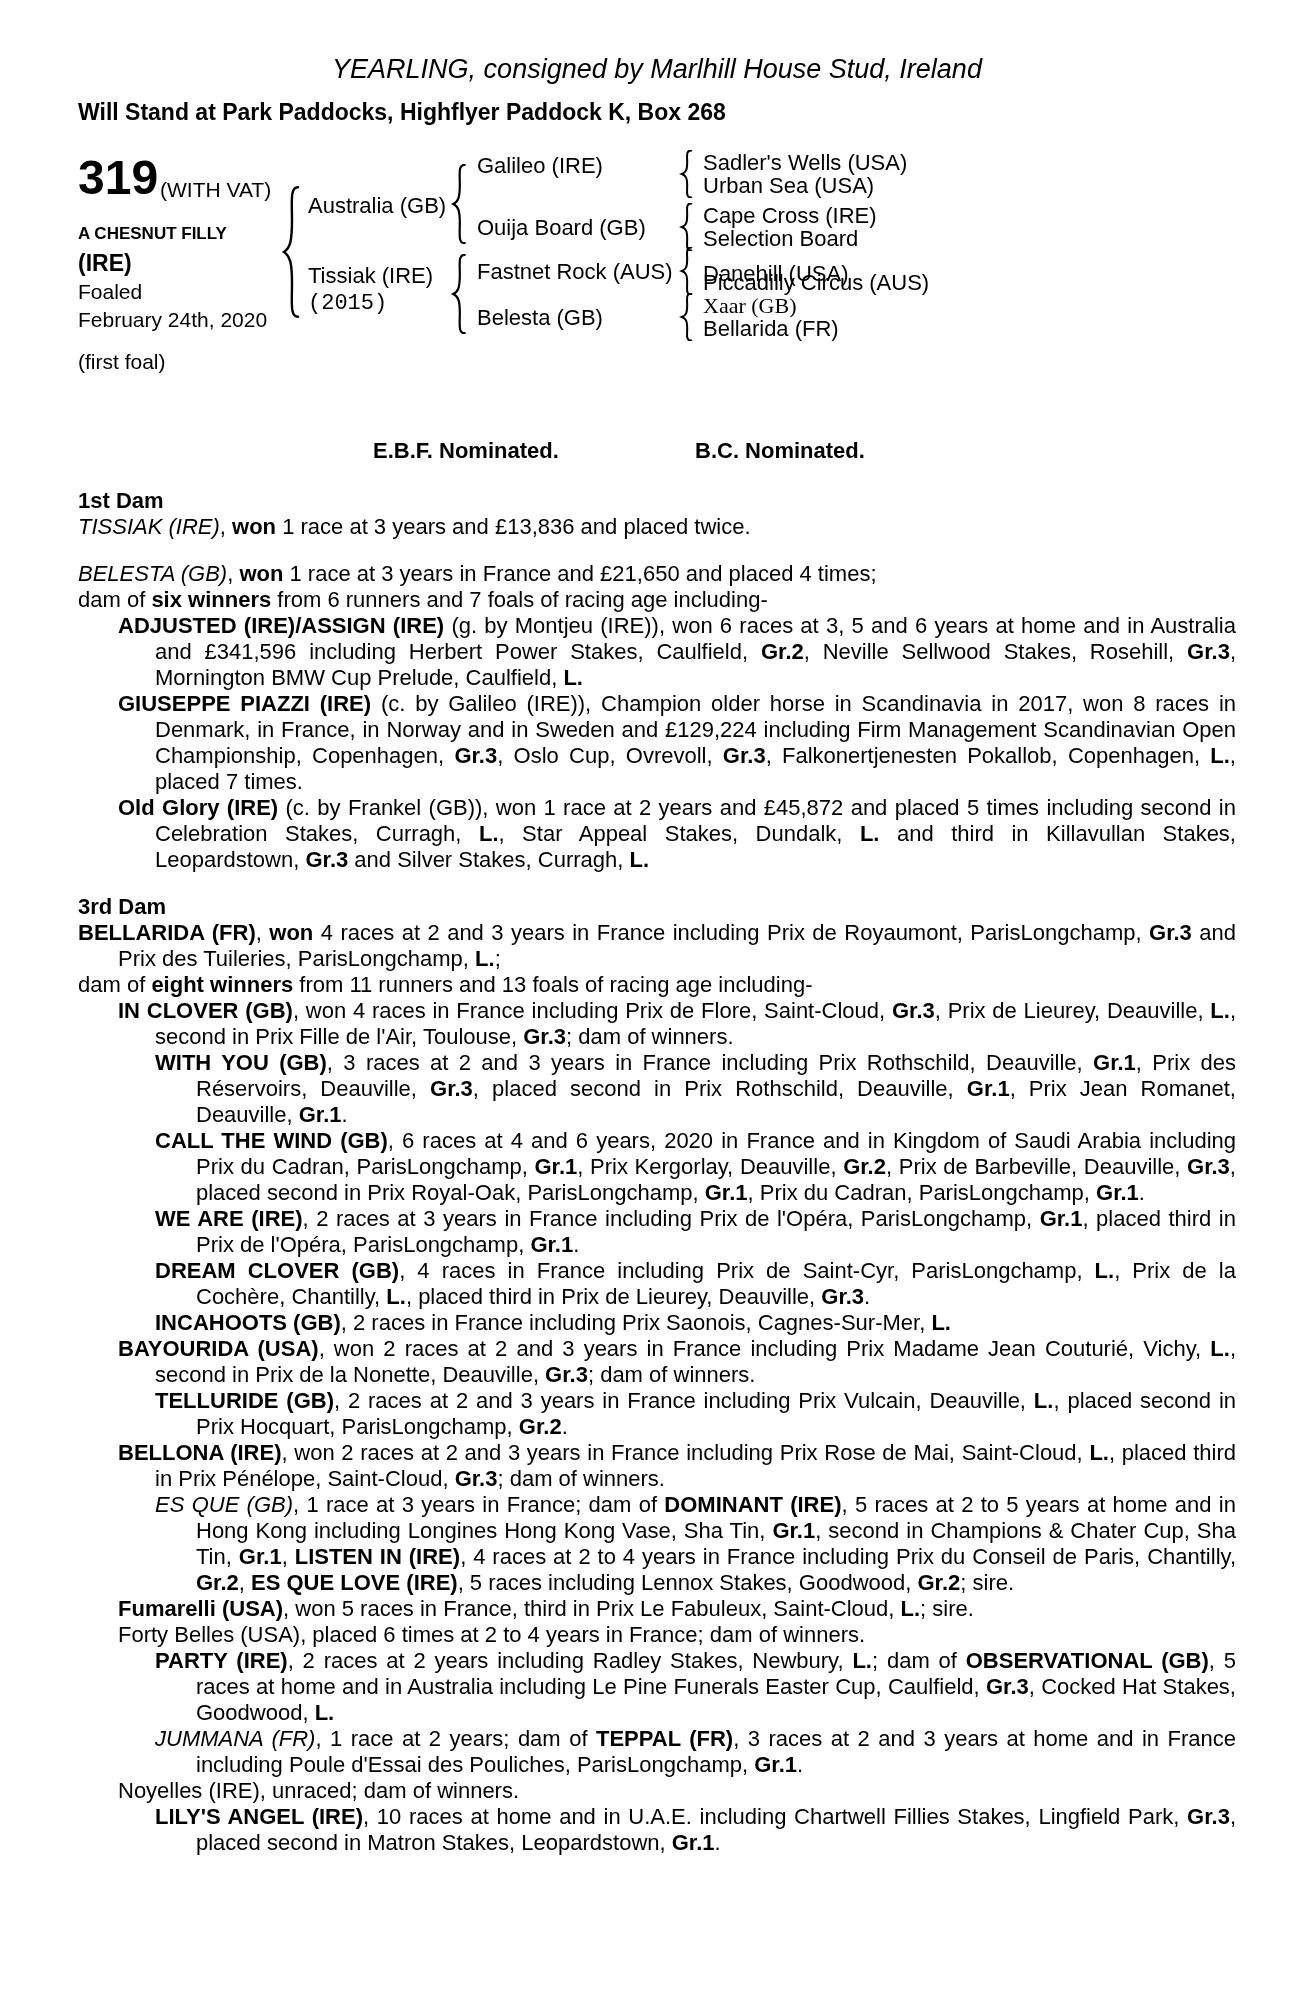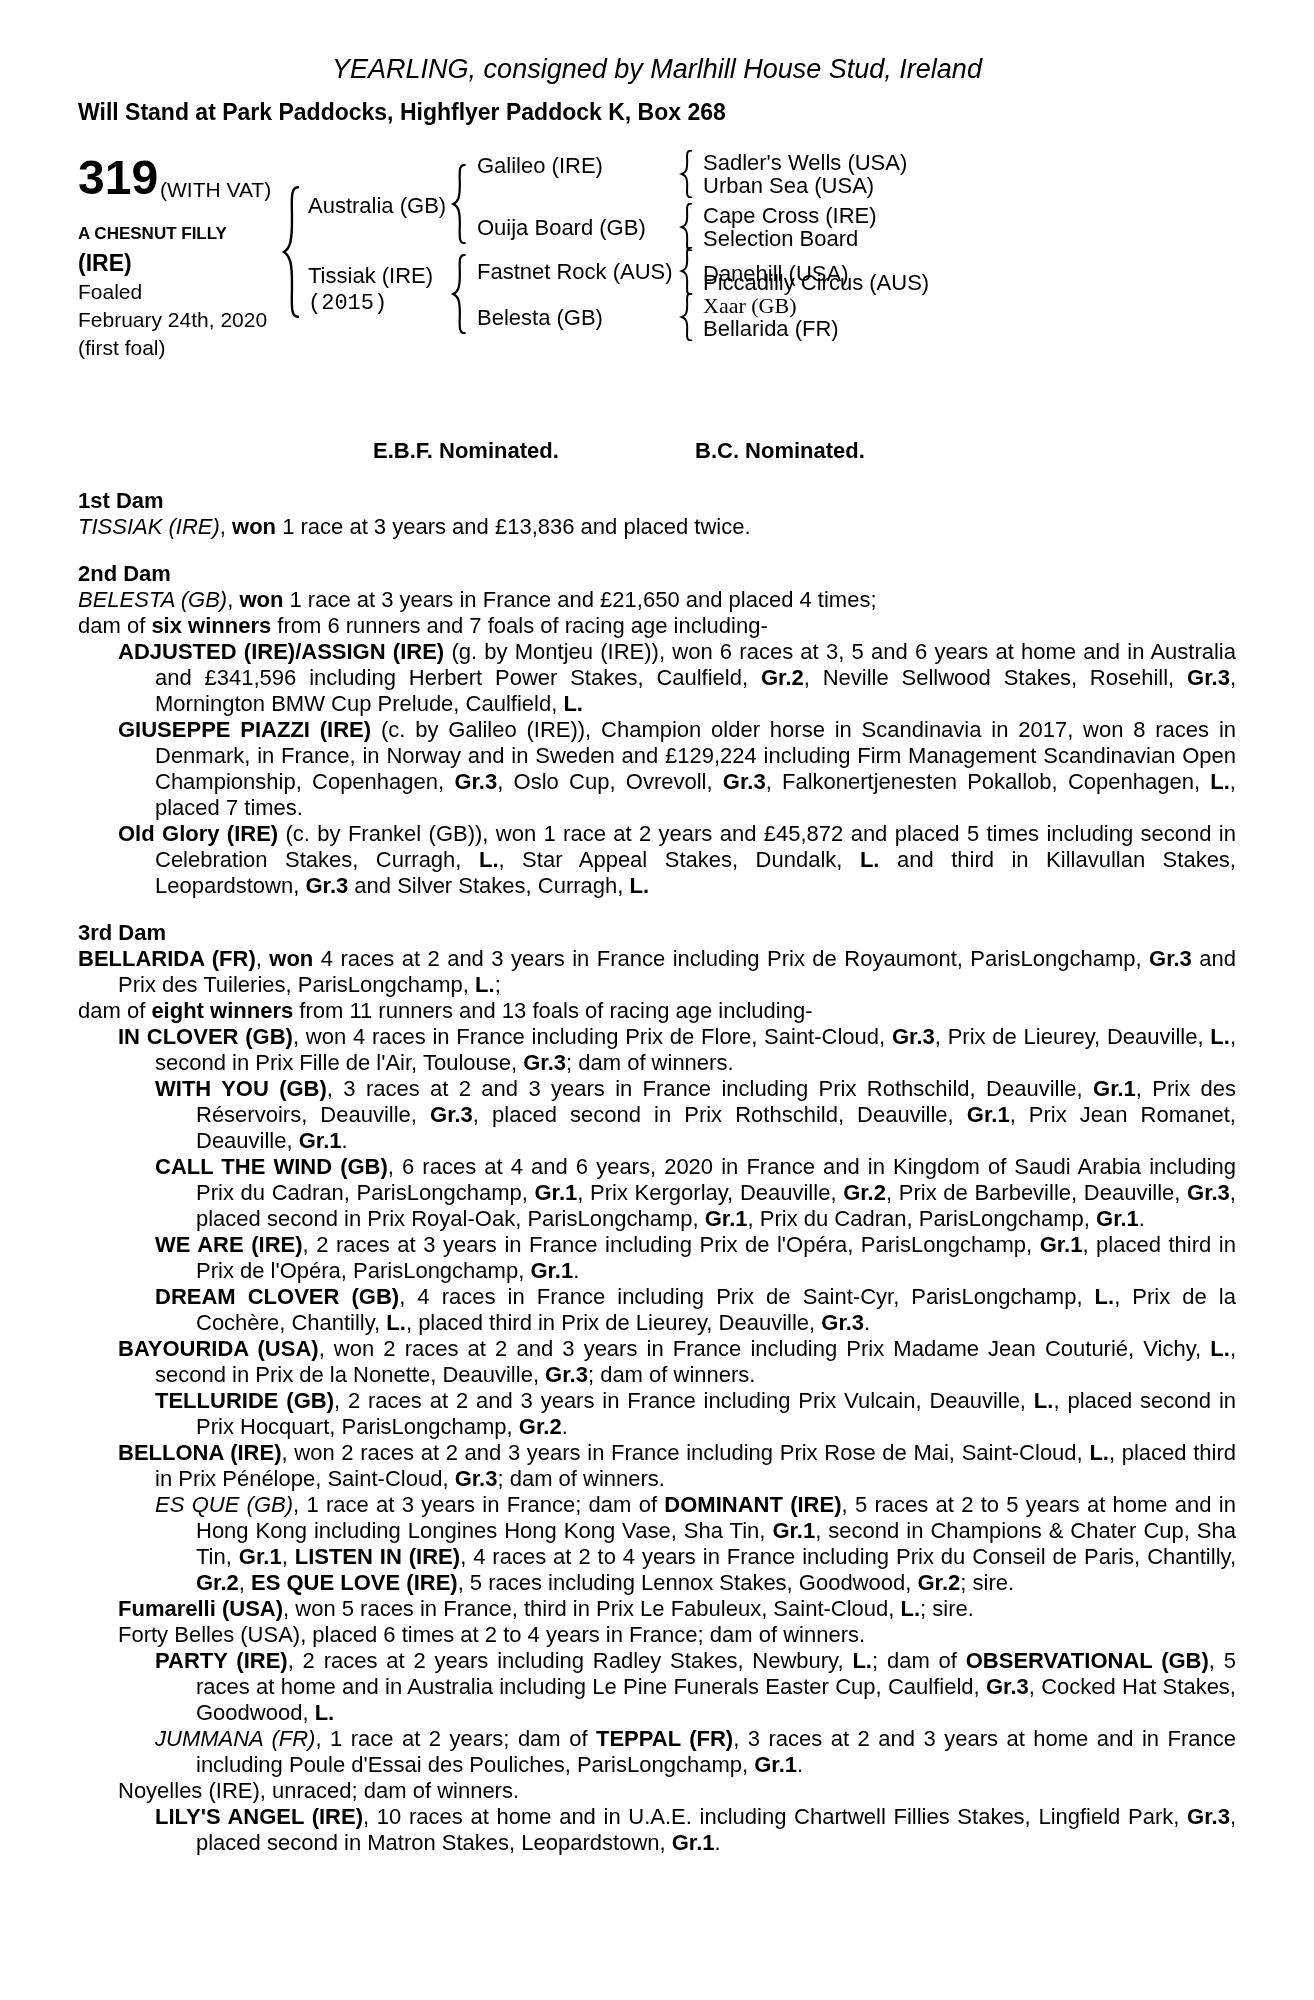--- a/index.html
+++ b/index.html
@@ -10,21 +10,21 @@
   .stand{font-weight:bold;font-size:23px;line-height:28px;margin-top:12px;}
 
   .pedigree{position:relative;height:240px;margin-top:24px;font-size:22px;line-height:24px;}
   .pedigree .abs{position:absolute;white-space:nowrap;}
   .lot{left:0;top:4px;font-size:48px;font-weight:bold;line-height:48px;}
   .vat{left:82px;top:28px;font-size:21px;}
   .hname1{left:0;top:72px;font-size:17px;font-weight:bold;}
   .hname2{left:0;top:101px;font-size:23px;font-weight:bold;}
   .foaled{left:0;top:130px;font-size:21px;}
   .fdate{left:0;top:158px;font-size:21px;}
-  .fnote{left:0;top:186px;font-size:21px;}
+  .fnote{left:0;top:200px;font-size:21px;}
   .sire-name{left:230px;top:44px;}
   .dam-name{left:230px;top:114px;}
   .dam-year{left:230px;top:142px;font-family:Liberation Mono, monospace;}
   .gp1{left:399px;top:4px;}
   .gp2{left:399px;top:66px;}
   .gp3{left:399px;top:110px;}
   .gp4{left:399px;top:156px;}
   .ggp1{left:625px;top:1px;}
   .ggp2{left:625px;top:24px;}
   .ggp3{left:625px;top:54px;}
@@ -132,36 +132,36 @@
     <span class="nom-ebf">E.B.F. Nominated.</span>
     <span class="nom-bc">B.C. Nominated.</span>
   </div>
 
   <div class="sections">
       <div class="sec">
         <div class="sec-heading">1st Dam</div>
         <div class="para" style="padding-left: 40px; text-indent: -40px;"><span class="i">TISSIAK (IRE)</span><span>, </span><span class="b">won</span><span> 1 race at 3 years and £13,836 and placed twice.</span></div>
       </div>
       <div class="sec">
-        <div class="sec-heading">2nd Dam</div>
         <div class="para" style="padding-left: 40px; text-indent: -40px;"><span class="i">BELESTA (GB)</span><span>, </span><span class="b">won</span><span> 1 race at 3 years in France and £21,650 and placed 4 times;</span></div>
         <div class="para" style="padding-left: 40px; text-indent: -40px;"><span>dam of </span><span class="b">six winners</span><span> from 6 runners and 7 foals of racing age including-</span></div>
         <div class="para" style="padding-left: 77px; text-indent: -37px;"><span class="b">ADJUSTED (IRE)/ASSIGN (IRE)</span><span> (g. by Montjeu (IRE)), won 6 races at 3, 5 and 6 years at home and in Australia and £341,596 including Herbert Power Stakes, Caulfield, </span><span class="b">Gr.2</span><span>, Neville Sellwood Stakes, Rosehill, </span><span class="b">Gr.3</span><span>, Mornington BMW Cup Prelude, Caulfield, </span><span class="b">L.</span></div>
         <div class="para" style="padding-left: 77px; text-indent: -37px;"><span class="b">GIUSEPPE PIAZZI (IRE)</span><span> (c. by Galileo (IRE)), Champion older horse in Scandinavia in 2017, won 8 races in Denmark, in France, in Norway and in Sweden and £129,224 including Firm Management Scandinavian Open Championship, Copenhagen, </span><span class="b">Gr.3</span><span>, Oslo Cup, Ovrevoll, </span><span class="b">Gr.3</span><span>, Falkonertjenesten Pokallob, Copenhagen, </span><span class="b">L.</span><span>, placed 7 times.</span></div>
         <div class="para" style="padding-left: 77px; text-indent: -37px;"><span class="b">Old Glory (IRE)</span><span> (c. by Frankel (GB)), won 1 race at 2 years and £45,872 and placed 5 times including second in Celebration Stakes, Curragh, </span><span class="b">L.</span><span>, Star Appeal Stakes, Dundalk, </span><span class="b">L.</span><span> and third in Killavullan Stakes, Leopardstown, </span><span class="b">Gr.3</span><span> and Silver Stakes, Curragh, </span><span class="b">L.</span></div>
       </div>
       <div class="sec">
         <div class="sec-heading">3rd Dam</div>
         <div class="para" style="padding-left: 40px; text-indent: -40px;"><span class="b">BELLARIDA (FR)</span><span>, </span><span class="b">won</span><span> 4 races at 2 and 3 years in France including Prix de Royaumont, ParisLongchamp, </span><span class="b">Gr.3</span><span> and Prix des Tuileries, ParisLongchamp, </span><span class="b">L.</span><span>;</span></div>
         <div class="para" style="padding-left: 40px; text-indent: -40px;"><span>dam of </span><span class="b">eight winners</span><span> from 11 runners and 13 foals of racing age including-</span></div>
         <div class="para" style="padding-left: 77px; text-indent: -37px;"><span class="b">IN CLOVER (GB)</span><span>, won 4 races in France including Prix de Flore, Saint-Cloud, </span><span class="b">Gr.3</span><span>, Prix de Lieurey, Deauville, </span><span class="b">L.</span><span>, second in Prix Fille de l'Air, Toulouse, </span><span class="b">Gr.3</span><span>; dam of winners.</span></div>
         <div class="para" style="padding-left: 118px; text-indent: -41px;"><span class="b">WITH YOU (GB)</span><span>, 3 races at 2 and 3 years in France including Prix Rothschild, Deauville, </span><span class="b">Gr.1</span><span>, Prix des Réservoirs, Deauville, </span><span class="b">Gr.3</span><span>, placed second in Prix Rothschild, Deauville, </span><span class="b">Gr.1</span><span>, Prix Jean Romanet, Deauville, </span><span class="b">Gr.1</span><span>.</span></div>
         <div class="para" style="padding-left: 118px; text-indent: -41px;"><span class="b">CALL THE WIND (GB)</span><span>, 6 races at 4 and 6 years, 2020 in France and in Kingdom of Saudi Arabia including Prix du Cadran, ParisLongchamp, </span><span class="b">Gr.1</span><span>, Prix Kergorlay, Deauville, </span><span class="b">Gr.2</span><span>, Prix de Barbeville, Deauville, </span><span class="b">Gr.3</span><span>, placed second in Prix Royal-Oak, ParisLongchamp, </span><span class="b">Gr.1</span><span>, Prix du Cadran, ParisLongchamp, </span><span class="b">Gr.1</span><span>.</span></div>
         <div class="para" style="padding-left: 118px; text-indent: -41px;"><span class="b">WE ARE (IRE)</span><span>, 2 races at 3 years in France including Prix de l'Opéra, ParisLongchamp, </span><span class="b">Gr.1</span><span>, placed third in Prix de l'Opéra, ParisLongchamp, </span><span class="b">Gr.1</span><span>.</span></div>
         <div class="para" style="padding-left: 118px; text-indent: -41px;"><span class="b">DREAM CLOVER (GB)</span><span>, 4 races in France including Prix de Saint-Cyr, ParisLongchamp, </span><span class="b">L.</span><span>, Prix de la Cochère, Chantilly, </span><span class="b">L.</span><span>, placed third in Prix de Lieurey, Deauville, </span><span class="b">Gr.3</span><span>.</span></div>
+        <div class="para" style="padding-left: 118px; text-indent: -41px;"><span class="b">INCAHOOTS (GB)</span><span>, 2 races in France including Prix Saonois, Cagnes-Sur-Mer, </span><span class="b">L.</span></div>
         <div class="para" style="padding-left: 77px; text-indent: -37px;"><span class="b">BAYOURIDA (USA)</span><span>, won 2 races at 2 and 3 years in France including Prix Madame Jean Couturié, Vichy, </span><span class="b">L.</span><span>, second in Prix de la Nonette, Deauville, </span><span class="b">Gr.3</span><span>; dam of winners.</span></div>
         <div class="para" style="padding-left: 118px; text-indent: -41px;"><span class="b">TELLURIDE (GB)</span><span>, 2 races at 2 and 3 years in France including Prix Vulcain, Deauville, </span><span class="b">L.</span><span>, placed second in Prix Hocquart, ParisLongchamp, </span><span class="b">Gr.2</span><span>.</span></div>
         <div class="para" style="padding-left: 77px; text-indent: -37px;"><span class="b">BELLONA (IRE)</span><span>, won 2 races at 2 and 3 years in France including Prix Rose de Mai, Saint-Cloud, </span><span class="b">L.</span><span>, placed third in Prix Pénélope, Saint-Cloud, </span><span class="b">Gr.3</span><span>; dam of winners.</span></div>
         <div class="para" style="padding-left: 118px; text-indent: -41px;"><span class="i">ES QUE (GB)</span><span>, 1 race at 3 years in France; dam of </span><span class="b">DOMINANT (IRE)</span><span>, 5 races at 2 to 5 years at home and in Hong Kong including Longines Hong Kong Vase, Sha Tin, </span><span class="b">Gr.1</span><span>, second in Champions &amp; Chater Cup, Sha Tin, </span><span class="b">Gr.1</span><span>, </span><span class="b">LISTEN IN (IRE)</span><span>, 4 races at 2 to 4 years in France including Prix du Conseil de Paris, Chantilly, </span><span class="b">Gr.2</span><span>, </span><span class="b">ES QUE LOVE (IRE)</span><span>, 5 races including Lennox Stakes, Goodwood, </span><span class="b">Gr.2</span><span>; sire.</span></div>
         <div class="para" style="padding-left: 77px; text-indent: -37px;"><span class="b">Fumarelli (USA)</span><span>, won 5 races in France, third in Prix Le Fabuleux, Saint-Cloud, </span><span class="b">L.</span><span>; sire.</span></div>
         <div class="para" style="padding-left: 77px; text-indent: -37px;"><span>Forty Belles (USA), placed 6 times at 2 to 4 years in France; dam of winners.</span></div>
         <div class="para" style="padding-left: 118px; text-indent: -41px;"><span class="b">PARTY (IRE)</span><span>, 2 races at 2 years including Radley Stakes, Newbury, </span><span class="b">L.</span><span>; dam of </span><span class="b">OBSERVATIONAL (GB)</span><span>, 5 races at home and in Australia including Le Pine Funerals Easter Cup, Caulfield, </span><span class="b">Gr.3</span><span>, Cocked Hat Stakes, Goodwood, </span><span class="b">L.</span></div>
         <div class="para" style="padding-left: 118px; text-indent: -41px;"><span class="i">JUMMANA (FR)</span><span>, 1 race at 2 years; dam of </span><span class="b">TEPPAL (FR)</span><span>, 3 races at 2 and 3 years at home and in France including Poule d'Essai des Pouliches, ParisLongchamp, </span><span class="b">Gr.1</span><span>.</span></div>
         <div class="para" style="padding-left: 77px; text-indent: -37px;"><span>Noyelles (IRE), unraced; dam of winners.</span></div>
         <div class="para" style="padding-left: 118px; text-indent: -41px;"><span class="b">LILY'S ANGEL (IRE)</span><span>, 10 races at home and in U.A.E. including Chartwell Fillies Stakes, Lingfield Park, </span><span class="b">Gr.3</span><span>, placed second in Matron Stakes, Leopardstown, </span><span class="b">Gr.1</span><span>.</span></div>

